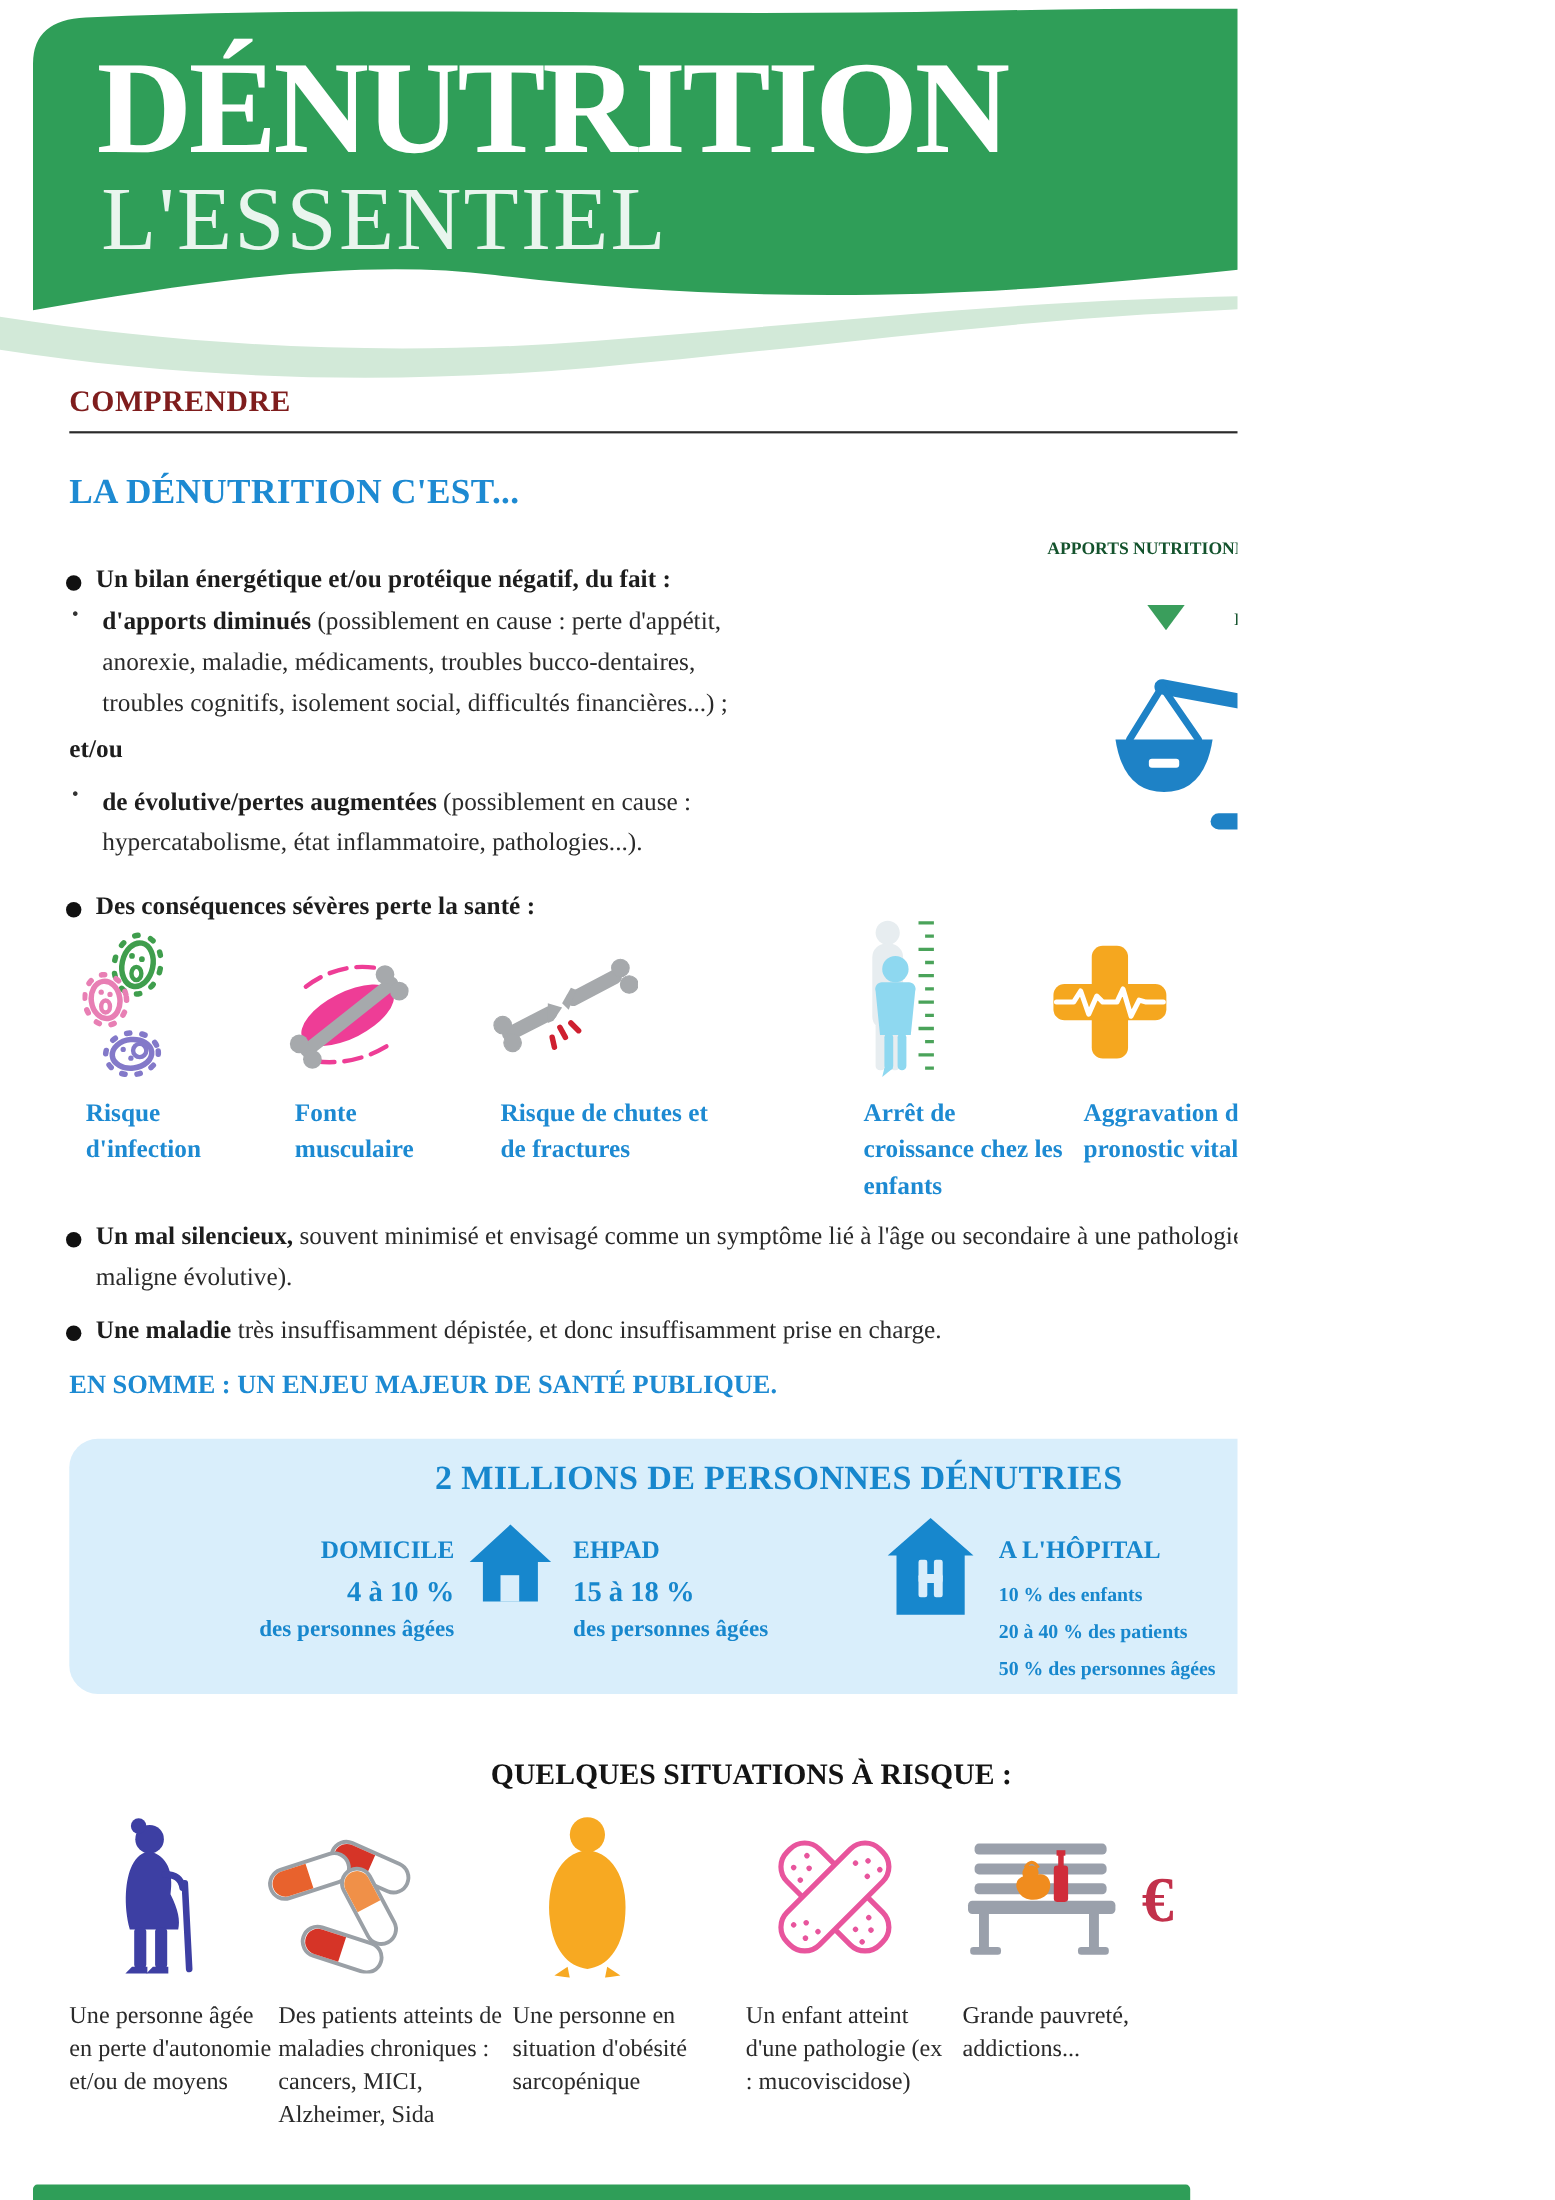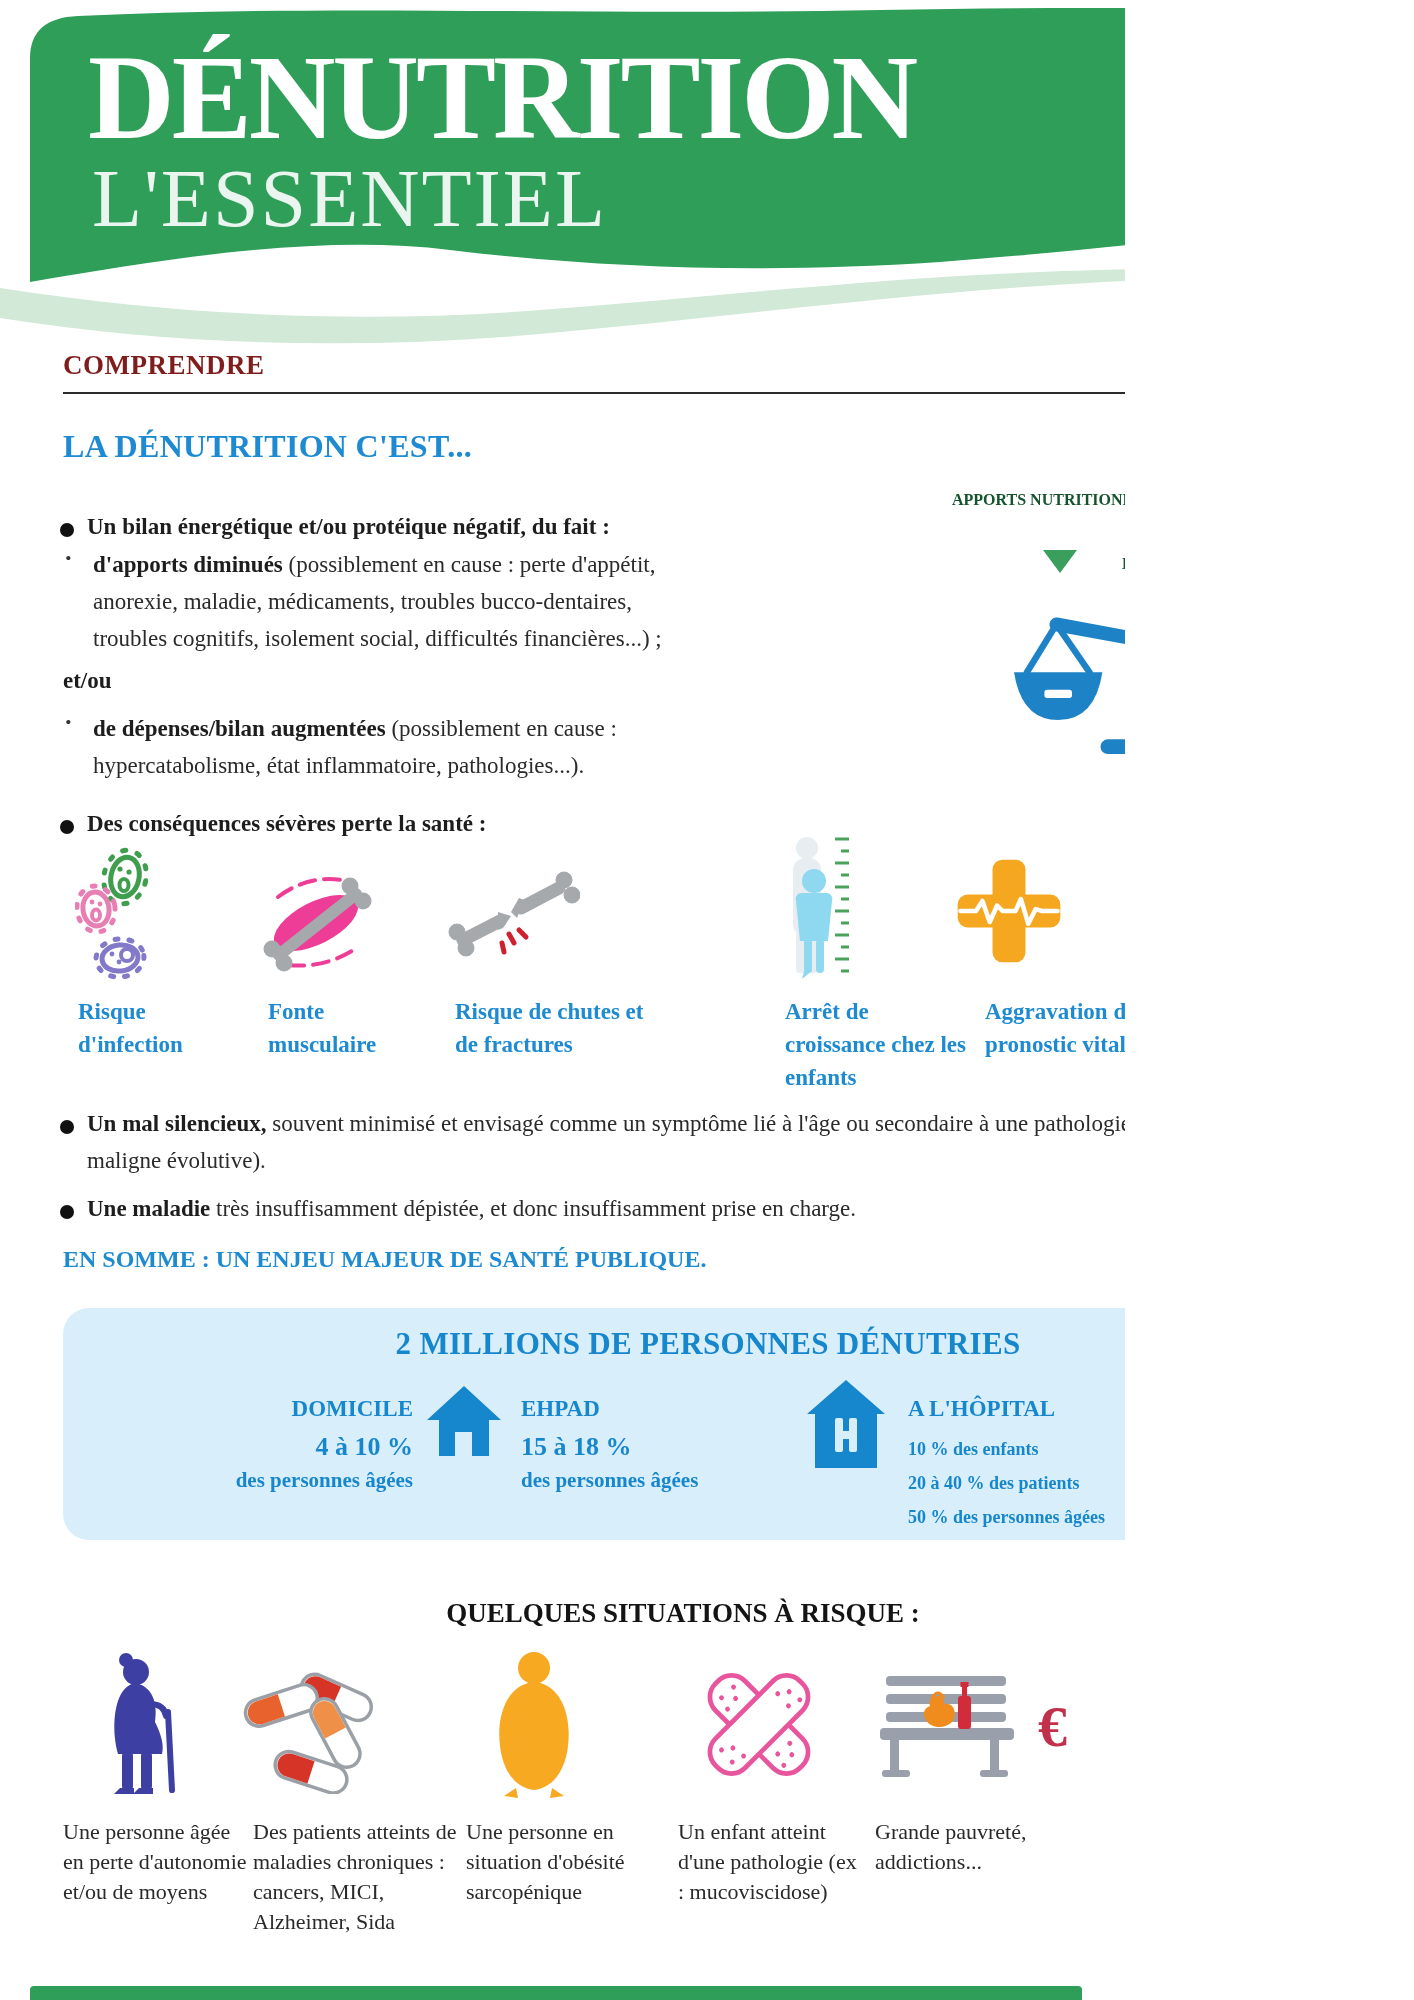--- a/index.html
+++ b/index.html
@@ -89,21 +89,21 @@
   <div class="btxt" style="left:93px;top:546px;width:585px;">
     <b>d'apports diminués</b><span> (possiblement en cause : perte d'appétit, anorexie, maladie, médicaments, troubles bucco-dentaires, troubles cognitifs, isolement social, difficultés financières...) ;</span>
   </div>
 
   <div class="btxt" style="left:63px;top:662px;">
     <b>et/ou</b>
   </div>
 
   <div class="mdot" style="left:64px;top:707px;">·</div>
   <div class="btxt" style="left:93px;top:710px;width:585px;">
-    <b>de dépenses/bilan augmentées</b><span> (possiblement en cause : hypercatabolisme, état inflammatoire,  pathologies...).</span>
+    <b>de évolutive/pertes augmentées</b><span> (possiblement en cause : hypercatabolisme, état inflammatoire,  pathologies...).</span>
   </div>
 
   <div class="bal-label" style="left:952px;top:486px;">APPORTS NUTRITIONNELS</div>
   <div class="tri" style="left:1043px;top:550px;"></div>
   <div class="bal-label" style="left:1122px;top:550px;">BESOINS DE L'ORGANISME</div>
   <div class="tri" style="left:1206px;top:604px;"></div>
 
   <svg class="abs" style="left:1003px;top:560px;" width="276" height="218" viewBox="0 0 300 237">
     <g fill="#1e82c6" stroke="#1e82c6">
       <line x1="58" y1="70" x2="242" y2="104" stroke-width="15" stroke-linecap="round"></line>

